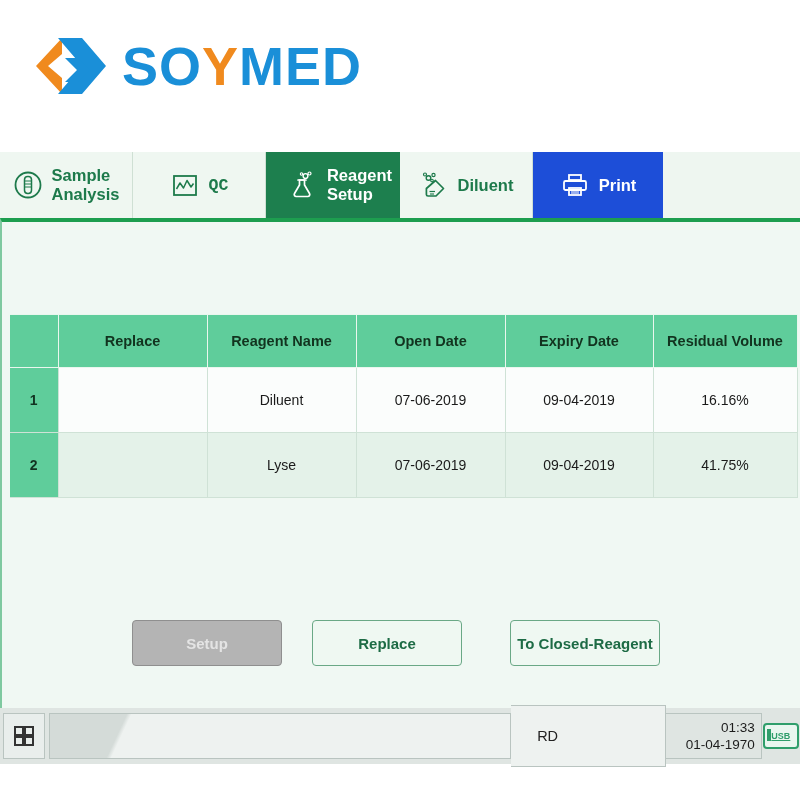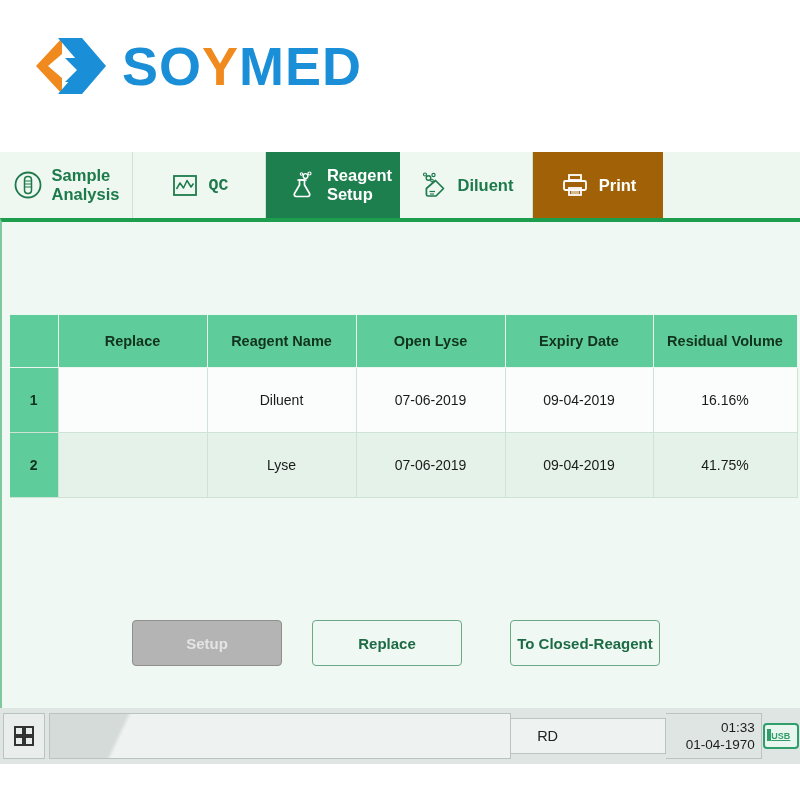--- a/index.html
+++ b/index.html
@@ -70,21 +70,21 @@
     white-space: pre-line;
   }
   .tab svg { display: block; }
   .tab.active {
     background: #1d7f4e;
     color: #ffffff;
     border-right: none;
     padding-left: 18px;
   }
   .tab.disabled {
-    background: #a16207;
+    background: #1d4ed8;
     color: #ffffff;
     border-right: none;
   }
   .tab-w1 { width: 133px; }
   .tab-w2 { width: 137px; }
   .tab-w3 { width: 133px; font-family: Liberation Mono, monospace; }
   .tab-w4 { width: 134px; }
   .tab-w5 { width: 133px; }
   .tab-w6 { width: 130px; }
 
@@ -199,21 +199,21 @@
     cursor: pointer;
   }
   .sb-msg {
     margin-left: 4px;
     width: 482px; height: 46px;
     box-sizing: border-box;
     border: 1px solid #b9c4c0;
     background: linear-gradient(115deg, #d4dbd8 0%, #d4dbd8 16%, #eef2f0 17%, #eef2f0 100%);
   }
   .sb-rd {
-    width: 160px; height: 36px;
+    width: 160px; height: 62px;
     box-sizing: border-box;
     border: 1px solid #b9c4c0;
     border-left: none;
     background: #eef2f0;
     display: flex;
     align-items: center;
     padding-left: 26px;
     font-size: 14.5px;
     color: #222;
   }
@@ -358,21 +358,21 @@
           <col style="width:149px">
           <col style="width:149px">
           <col style="width:148px">
           <col style="width:144px">
         </colgroup>
         <thead>
           <tr>
             <th class="idx-head"></th>
             <th>Replace</th>
             <th>Reagent Name</th>
-            <th>Open Lyse</th>
+            <th>Open Date</th>
             <th>Expiry Date</th>
             <th>Residual Volume</th>
           </tr>
         </thead>
         <tbody>
           <tr class="row-odd">
             <td class="idx">1</td>
             <td class="replace-cell"></td>
             <td>Diluent</td>
             <td>07-06-2019</td>

